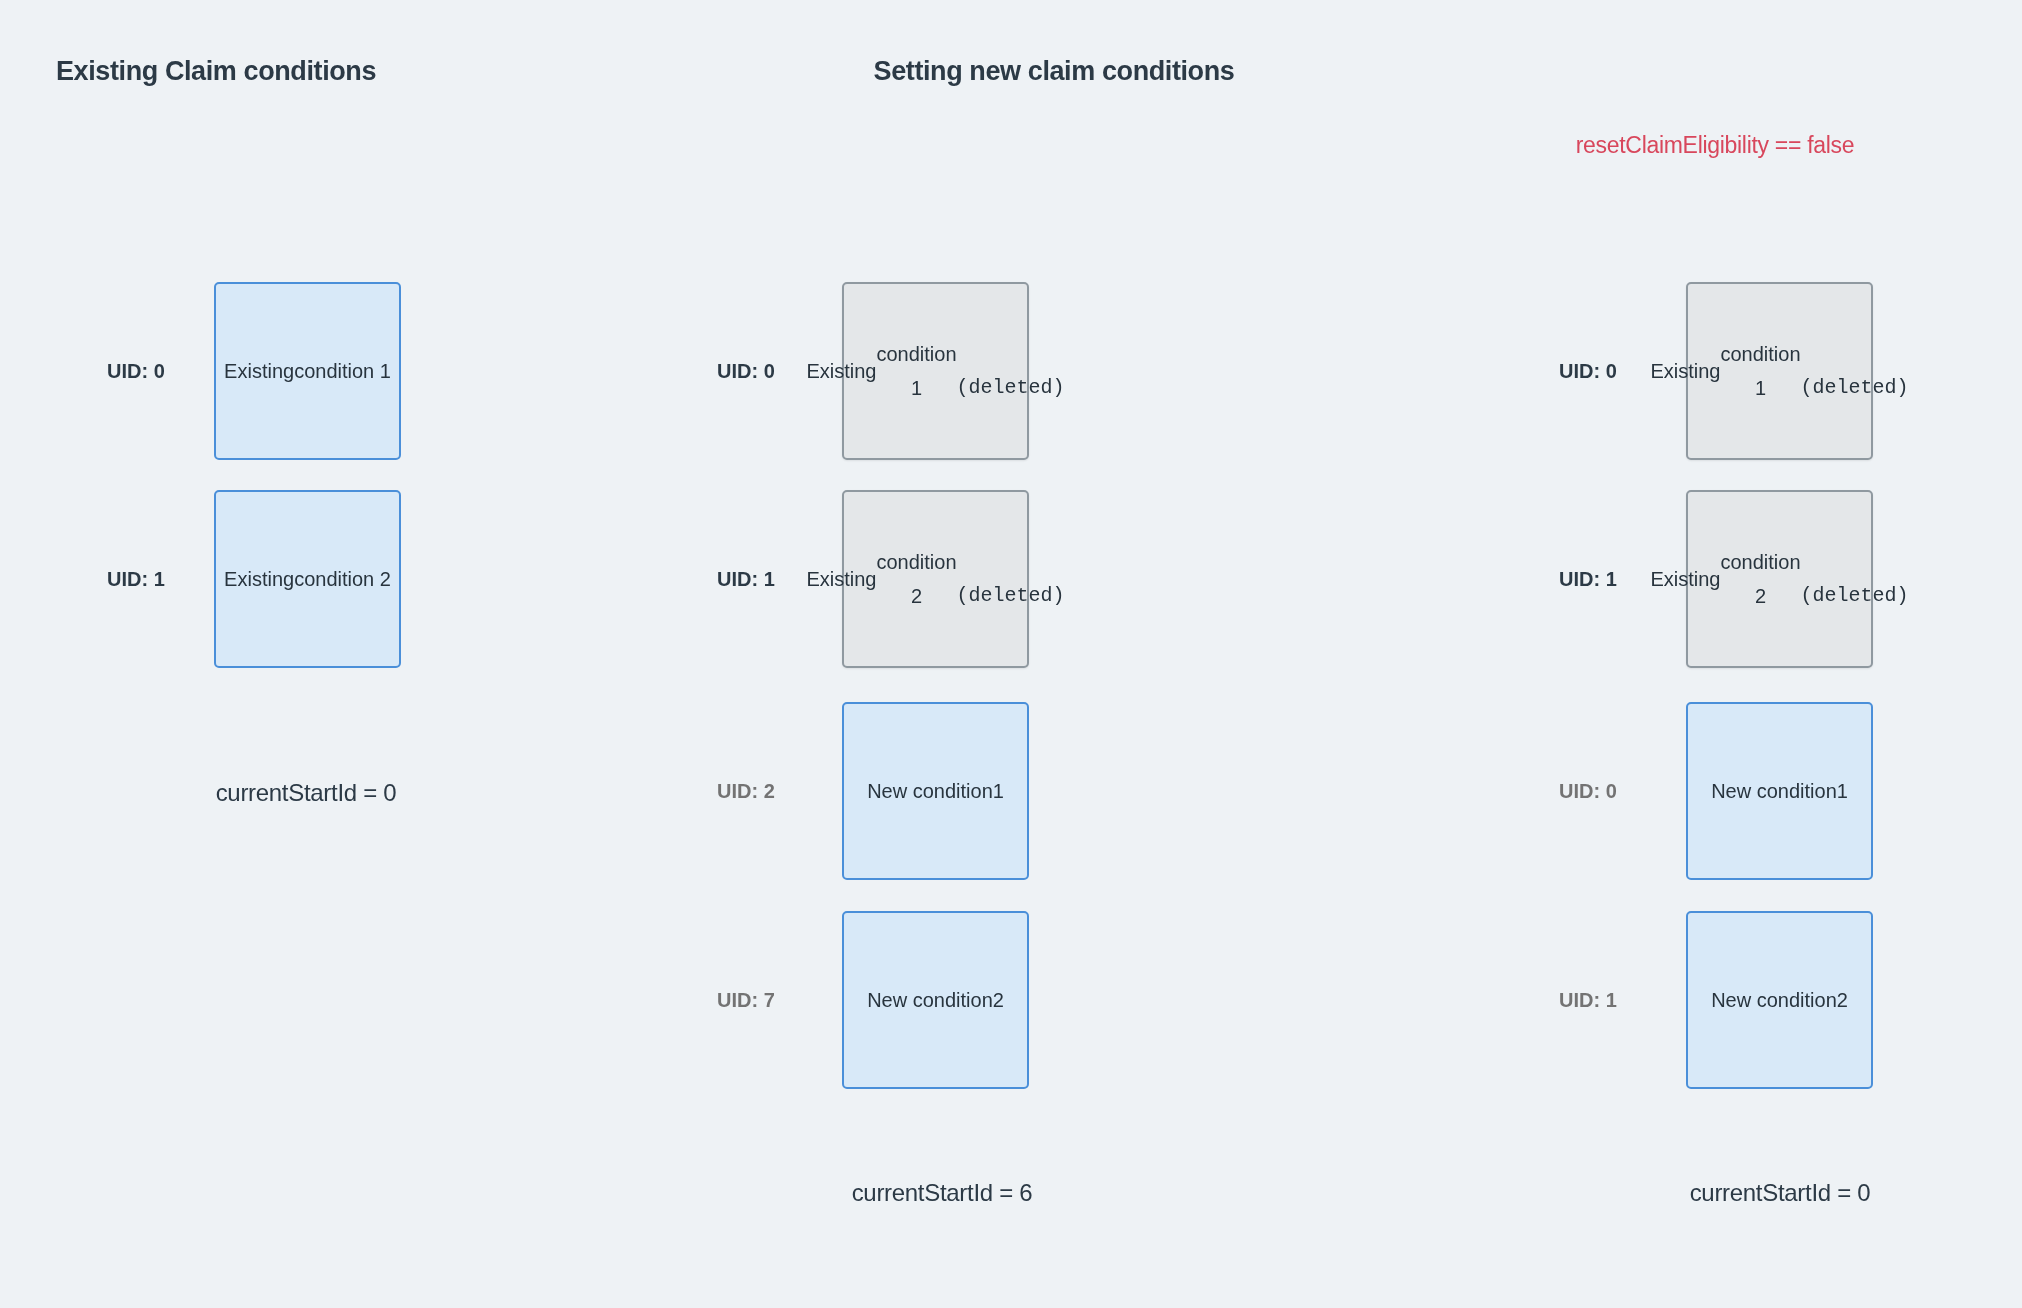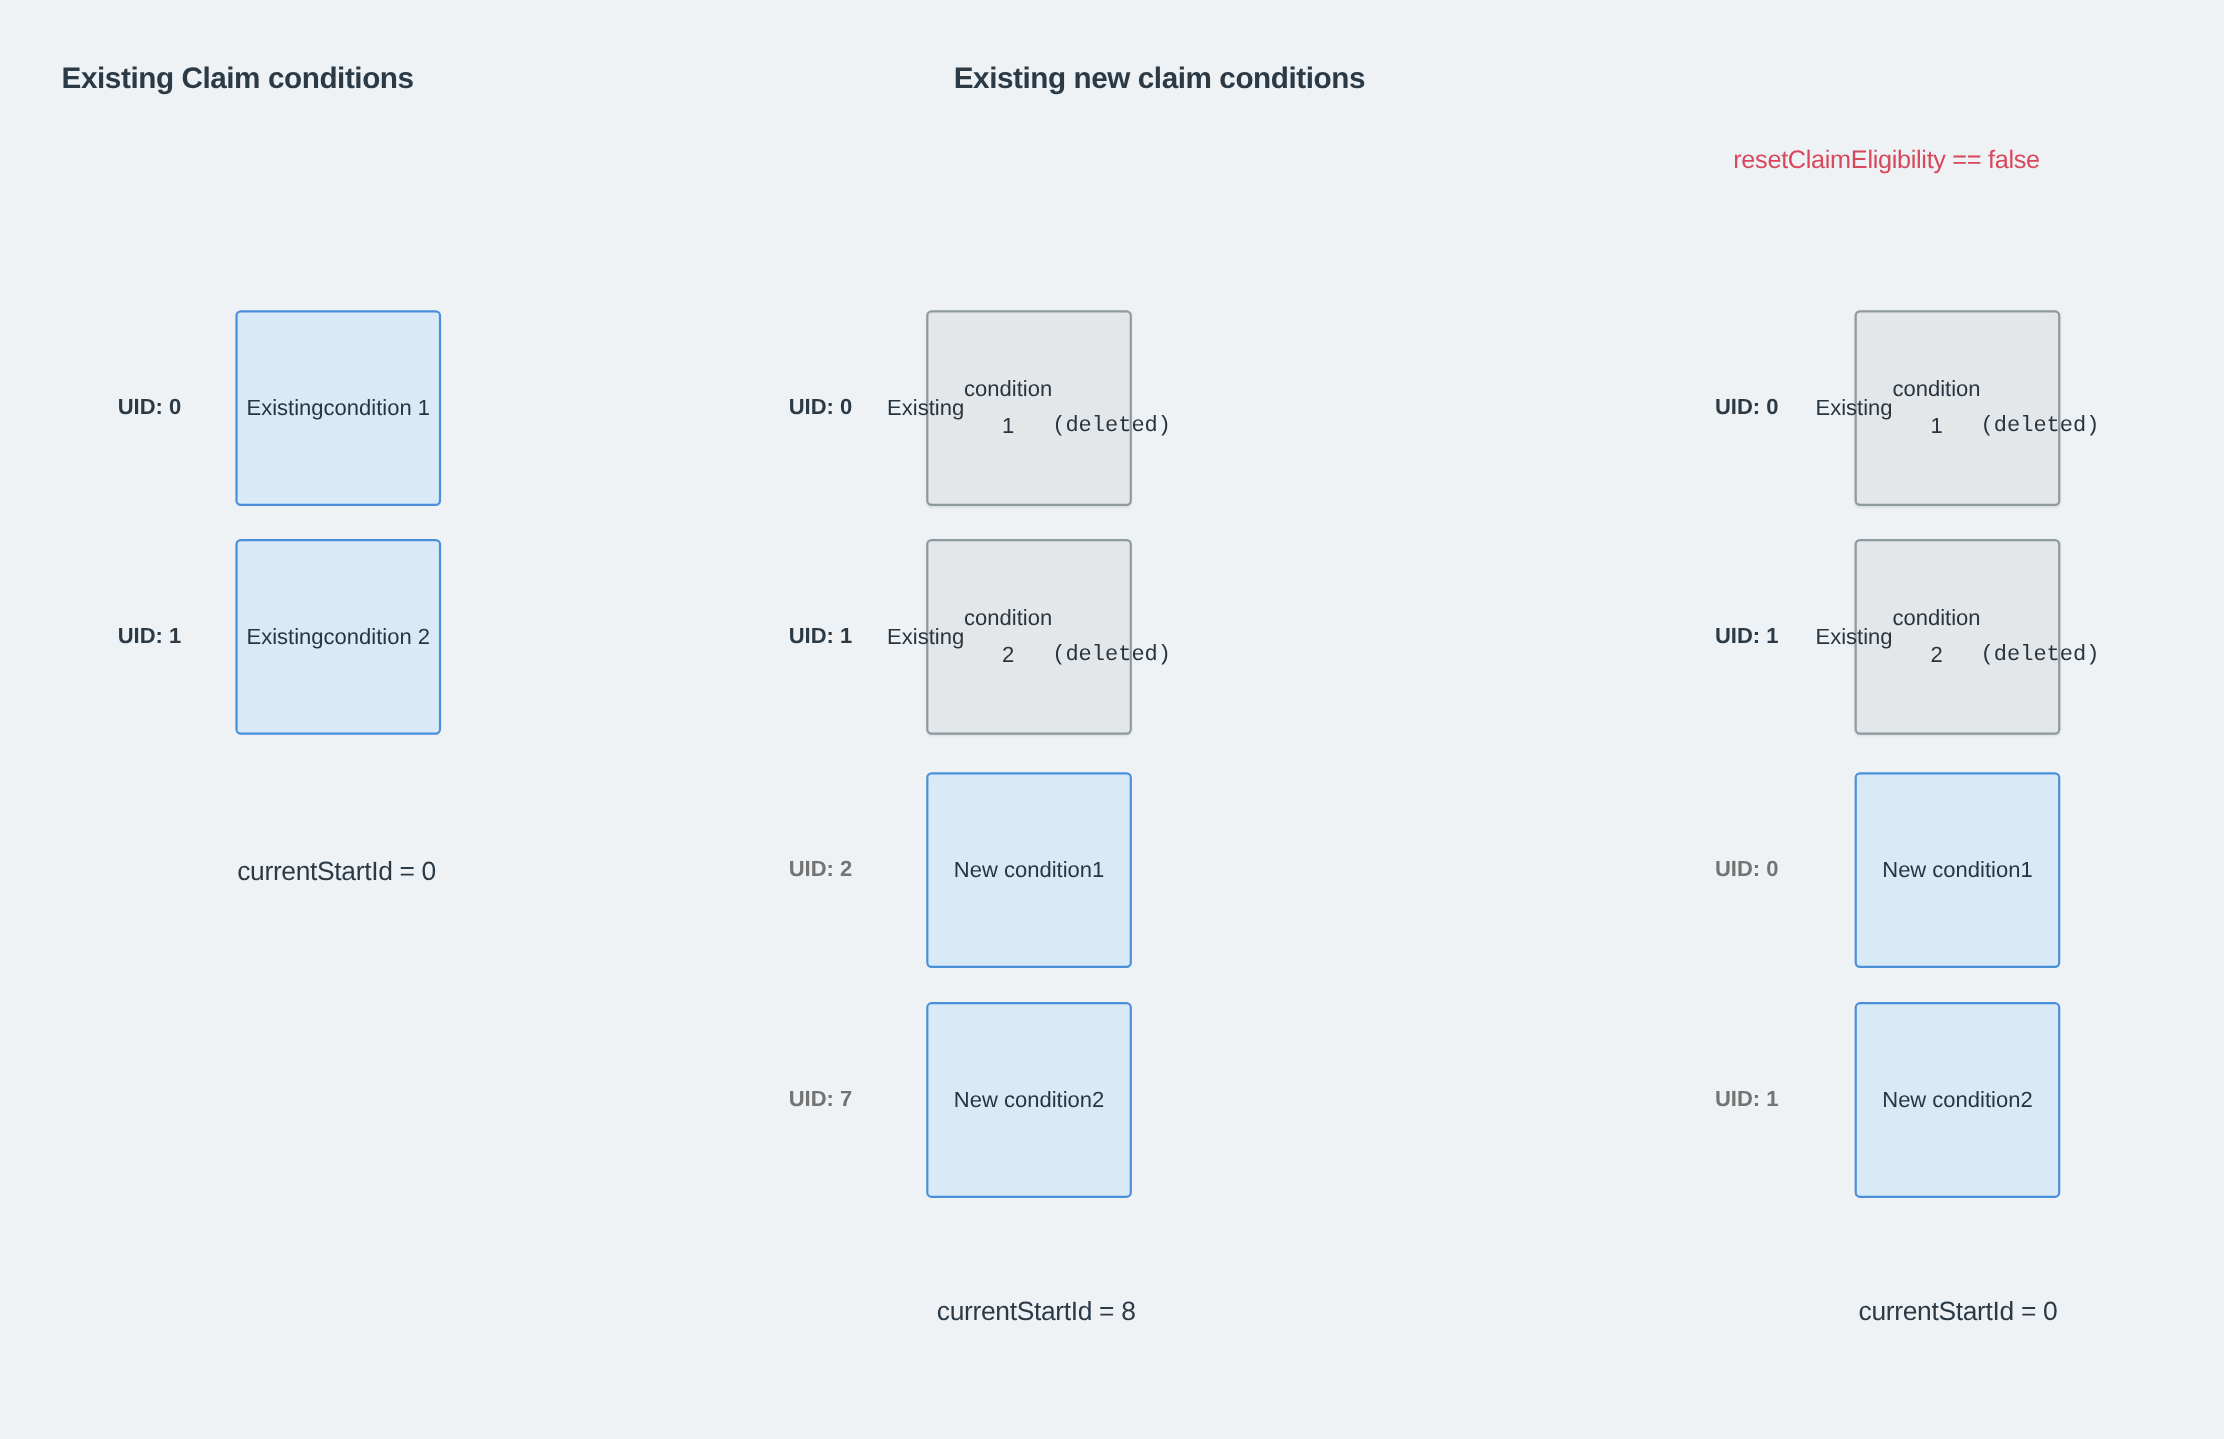--- a/index.html
+++ b/index.html
@@ -89,21 +89,21 @@
     white-space:nowrap;
   }
 </style>
 </head>
 <body>
 
 <div class="canvas">
 
   <div class="title" style="left:42px; top:56px;">Existing Claim conditions</div>
 
-  <div class="title centered" style="left:790px; top:56px; width:500px;">Existing new claim conditions</div>
+  <div class="title centered" style="left:790px; top:56px; width:500px;">Setting new claim conditions</div>
 
 
   <div class="scenario false" style="left:1475px;">resetClaimEligibility == false</div>
 
   <div class="row col-left" style="left:93px; top:282px;">
     <span class="uid">UID: 0</span>
     <div class="box blue">
       <span>Existing</span>
       <span>condition 1</span>
     </div>
@@ -146,21 +146,21 @@
   </div>
 
   <div class="row col-middle" style="left:703px; top:911px;">
     <span class="uid blue">UID: 7</span>
     <div class="box blue">
       <span>New condition</span>
       <span>2</span>
     </div>
   </div>
 
-  <div class="footer" style="left:728px; top:1179px;">currentStartId = 8</div>
+  <div class="footer" style="left:728px; top:1179px;">currentStartId = 6</div>
 
   <div class="row col-right" style="left:1545px; top:282px;">
     <span class="uid">UID: 0</span>
     <div class="box gray">
       <span>Existing</span>
       <span>condition 1</span>
       <span class="deleted">(deleted)</span>
     </div>
   </div>
 

